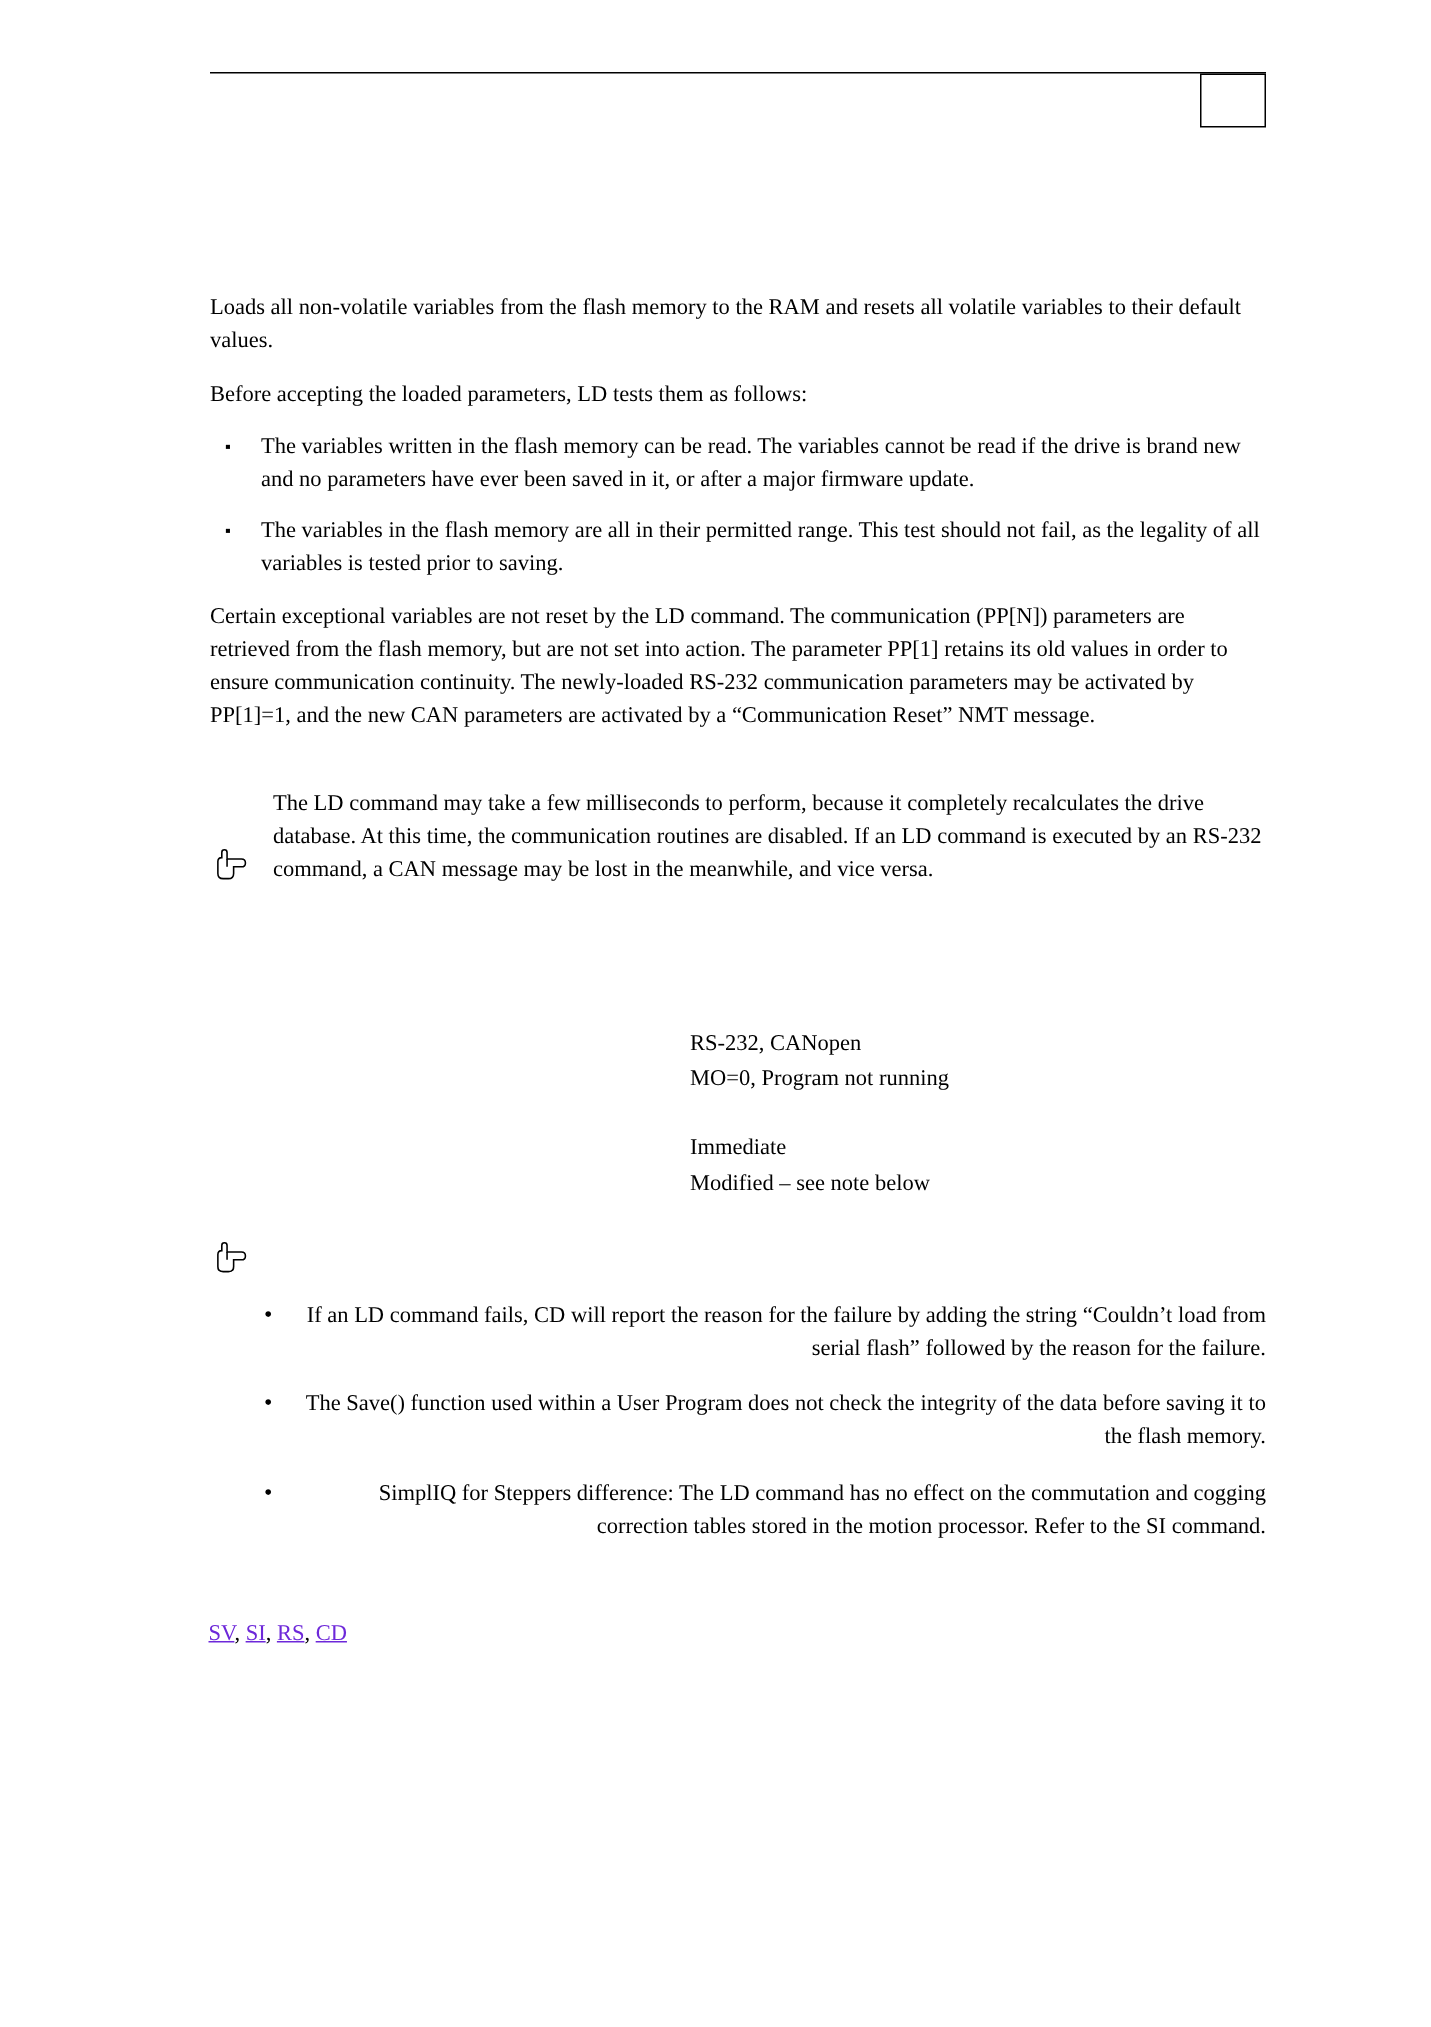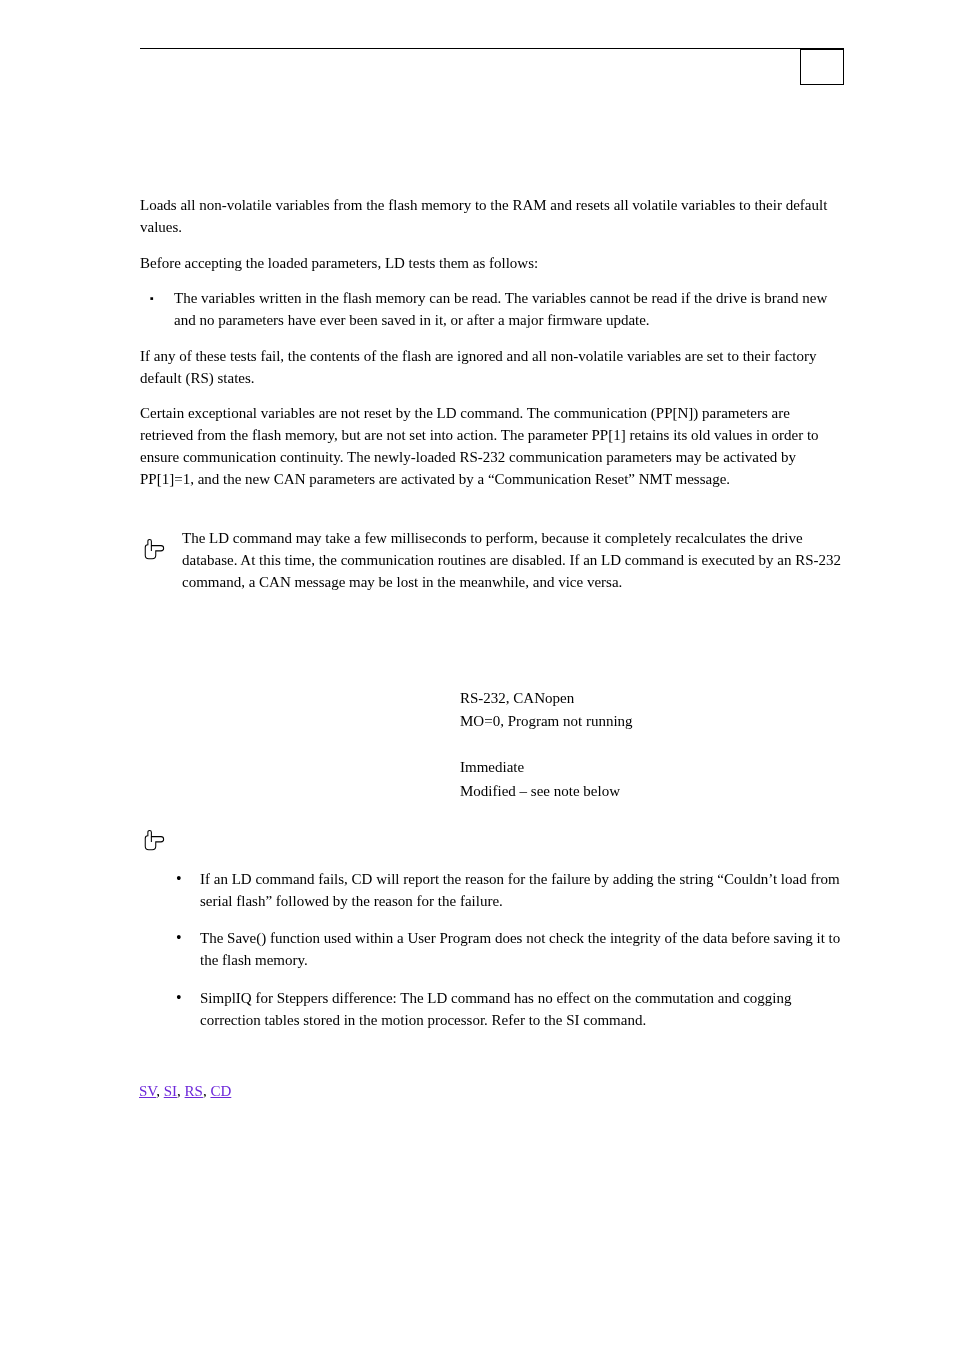--- a/index.html
+++ b/index.html
@@ -63,38 +63,39 @@
     position: absolute;
     left: 10px;
     top: 0;
     font-size: 11px;
     line-height: 1.9;
   }
   ul.round {
     list-style: none;
     padding: 0;
     margin: 14px 0 0 30px;
+    text-align: right;
   }
   ul.round > li {
     position: relative;
     padding-left: 30px;
     margin-bottom: 16px;
   }
   ul.round > li::before {
     content: "•";
     position: absolute;
     left: 6px;
     top: 0;
     font-size: 16px;
     line-height: 1.3;
   }
   .italic { }
   .note-block {
     display: flex;
-    align-items: center;
+    align-items: flex-end;
     gap: 14px;
     margin-top: 10px;
     margin-bottom: 6px;
   }
   .note-icon {
     flex: 0 0 auto;
     margin-top: 2px;
   }
   .note-text {
     flex: 1 1 auto;
@@ -146,23 +147,25 @@
   <div class="h-purpose">Purpose:</div>
 
   <p>Loads all non-volatile variables from the flash memory to the RAM and resets all volatile variables to their default values.</p>
 
   <p>Before accepting the loaded parameters, LD tests them as follows:</p>
 
   <ul class="bullets">
     <li>
       <span>The variables written in the flash memory can be read. The variables </span><span class="italic">cannot</span><span> be read if the drive is brand new and no parameters have ever been saved in it, or after a major firmware update.</span>
     </li>
+    <li>
+      <span>The variables in the flash memory are all in their permitted range. This test should not fail, as the legality of all variables is tested prior to saving.</span>
+    </li>
   </ul>
 
-  <p>If any of these tests fail, the contents of the flash are ignored and all non-volatile variables are set to their factory default (RS) states.</p>
 
   <p>Certain exceptional variables are not reset by the LD command. The communication (PP[N]) parameters are retrieved from the flash memory, but are not set into action. The parameter PP[1] retains its old values in order to ensure communication continuity. The newly-loaded RS-232 communication parameters may be activated by PP[1]=1, and the new CAN parameters are activated by a “Communication Reset” NMT message.</p>
 
   <div class="note-block">
     <div class="note-icon">
       <svg class="hand-svg" width="28" height="28" viewBox="0 0 32 32">
         <g fill="none" stroke="#000" stroke-width="1.2">
           <path d="M6 20 L6 13 Q6 10 9 10 L9 6 Q9 4 11 4 Q13 4 13 6 L13 11 L24 11 Q27 11 27 14 Q27 17 24 17 L18 17 L18 22 Q18 26 14 26 L10 26 Q6 26 6 22 Z"></path>
           <path d="M13 11 L13 17"></path>
         </g>

